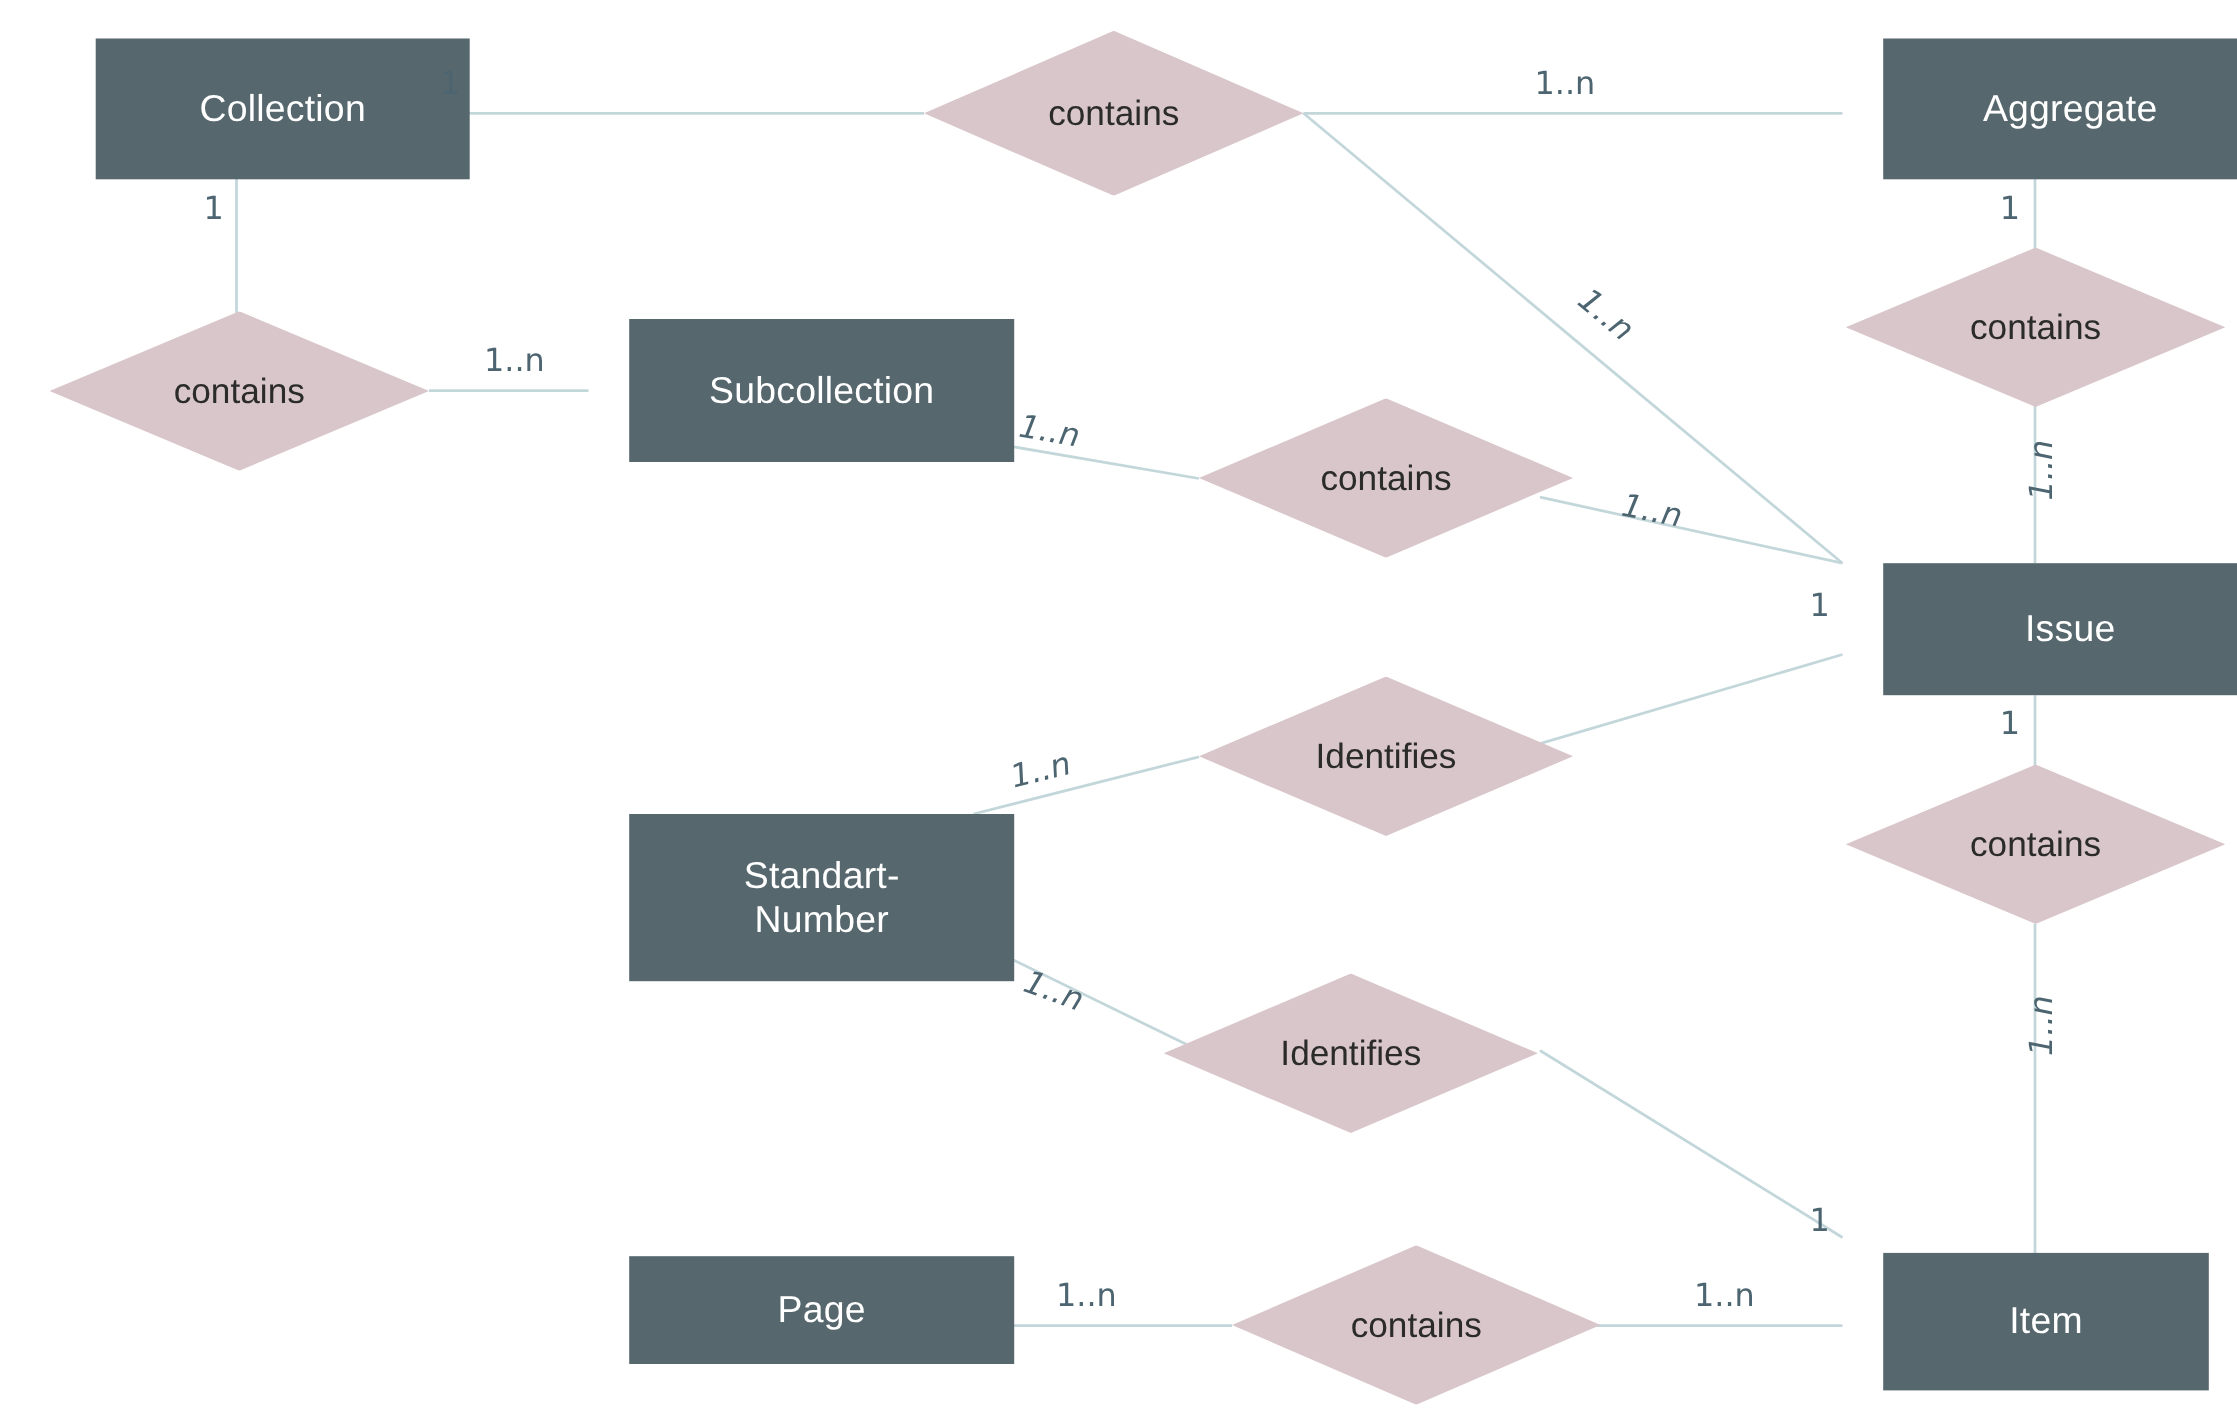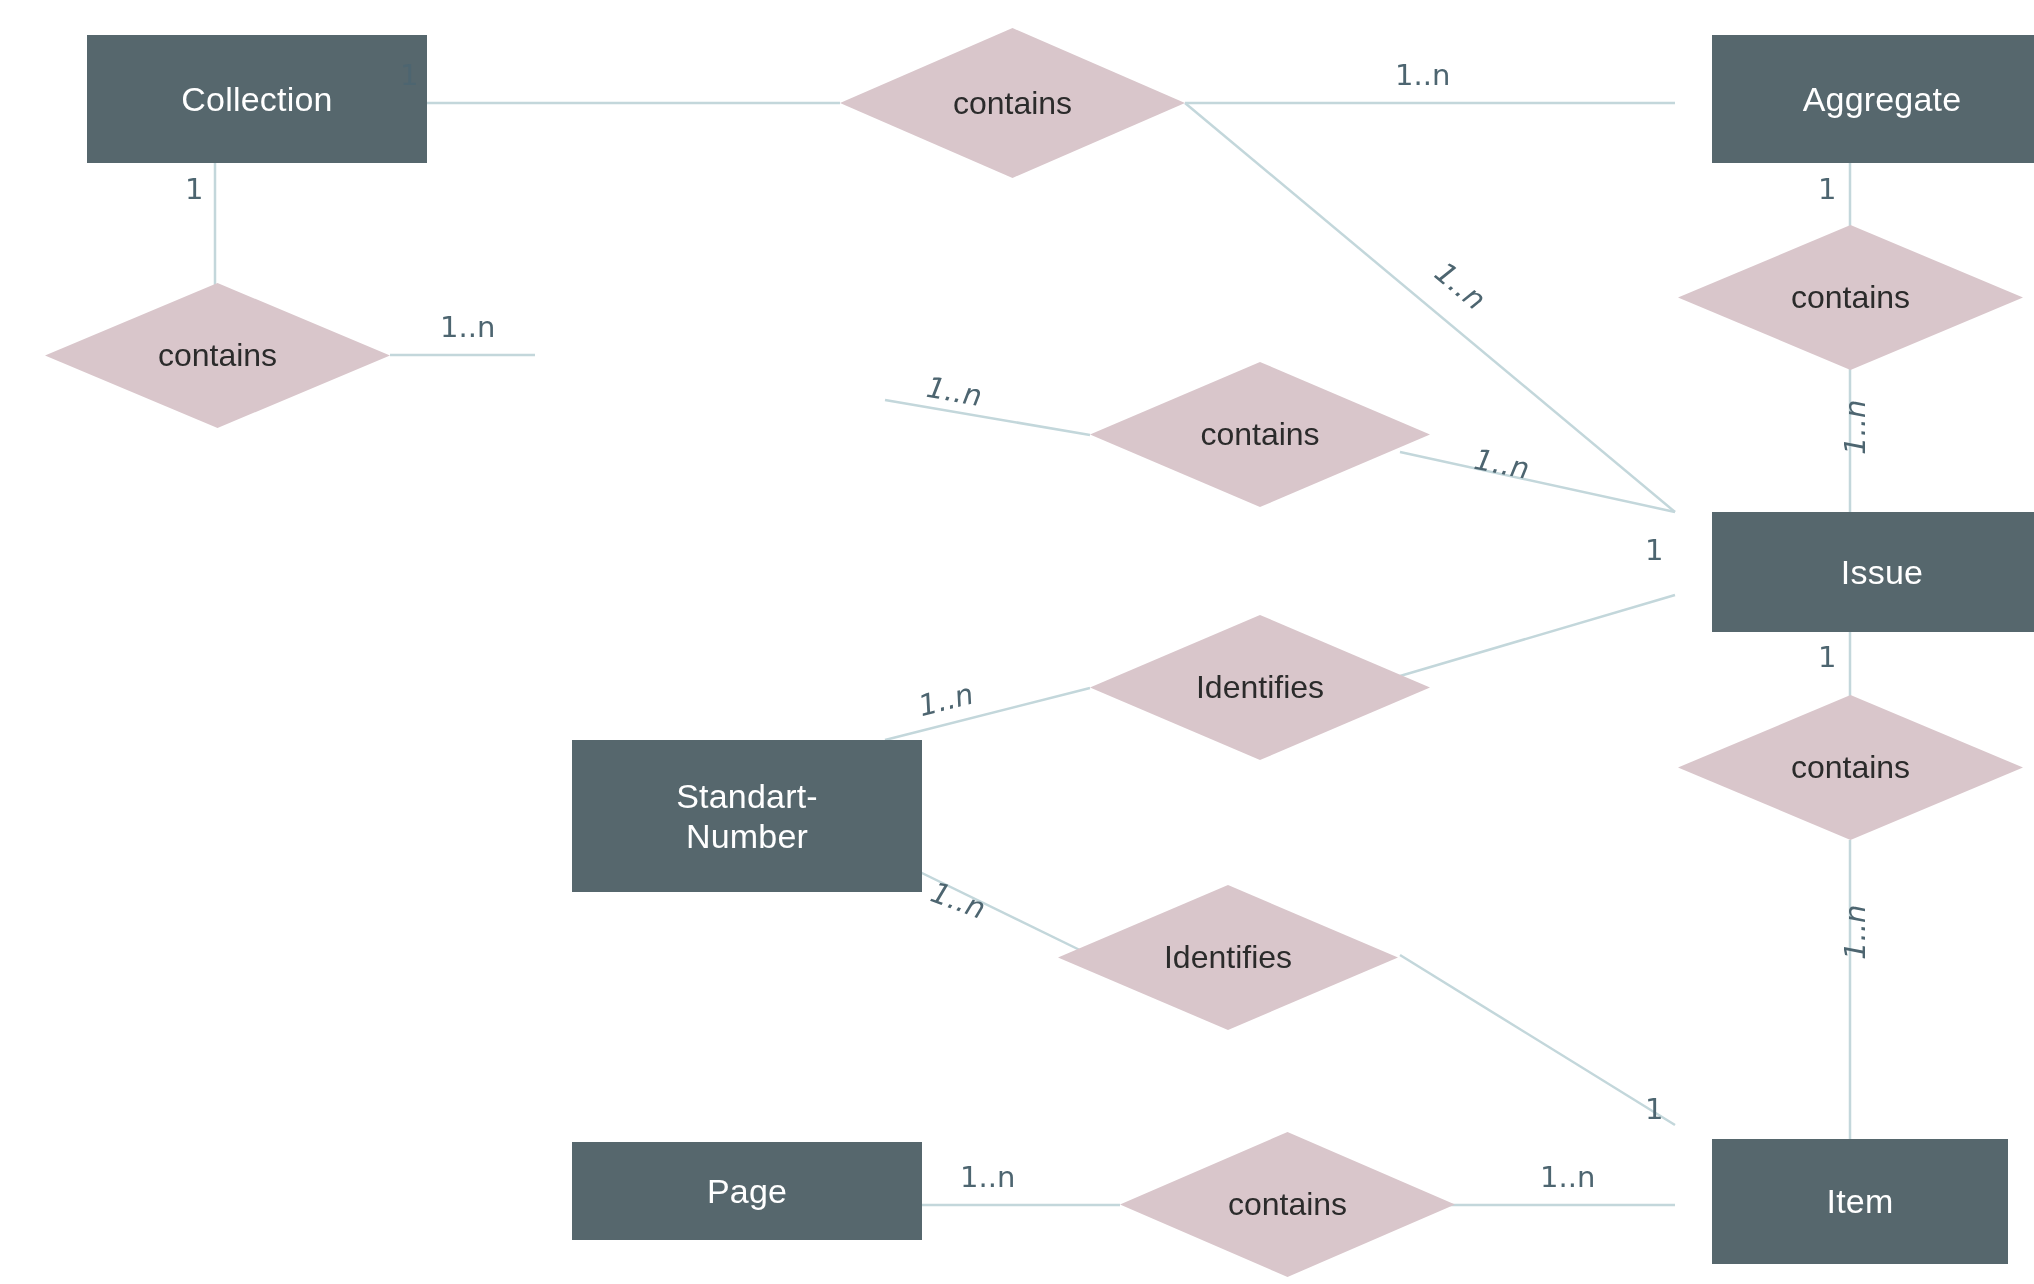--- a/index.html
+++ b/index.html
@@ -112,20 +112,23 @@
   </svg>
 
   <div class="entity" style="left:50px; top:35px; width:340px; height:128px;">
     <span>Collection</span>
   </div>
 
   <div class="entity" style="left:1675px; top:35px; width:340px; height:128px;">
     <span>Aggregate</span>
   </div>
 
+  <div class="entity" style="left:535px; top:290px; width:350px; height:130px;">
+    <span>Subcollection</span>
+  </div>
 
   <div class="entity" style="left:1675px; top:512px; width:340px; height:120px;">
     <span>Issue</span>
   </div>
 
   <div class="entity" style="left:535px; top:740px; width:350px; height:152px; flex-direction:column;">
     <span>Standart-</span>
     <span>Number</span>
   </div>
 

